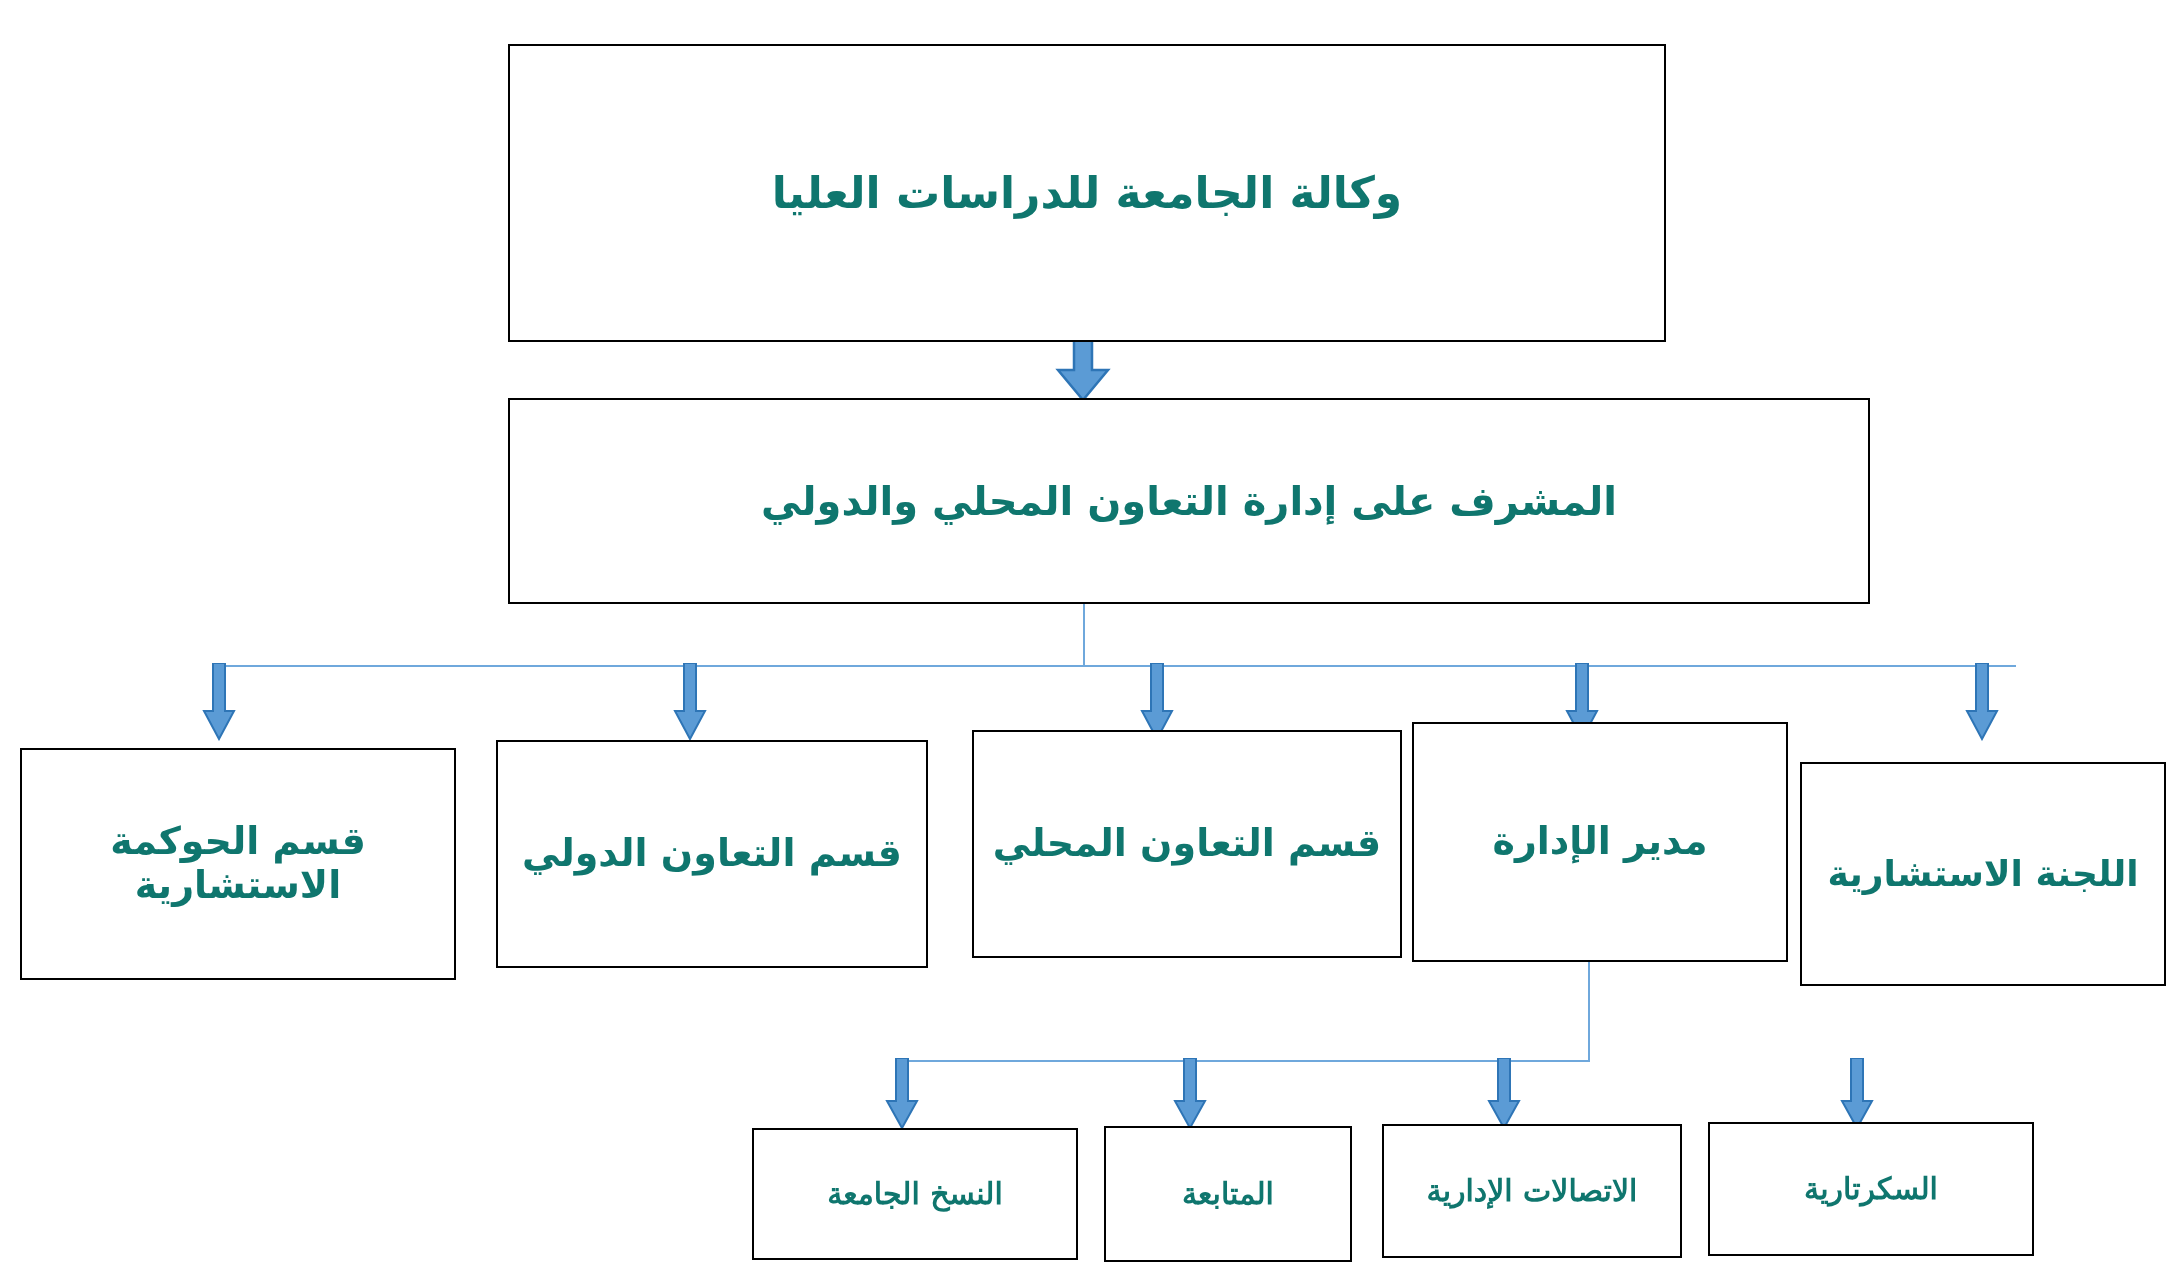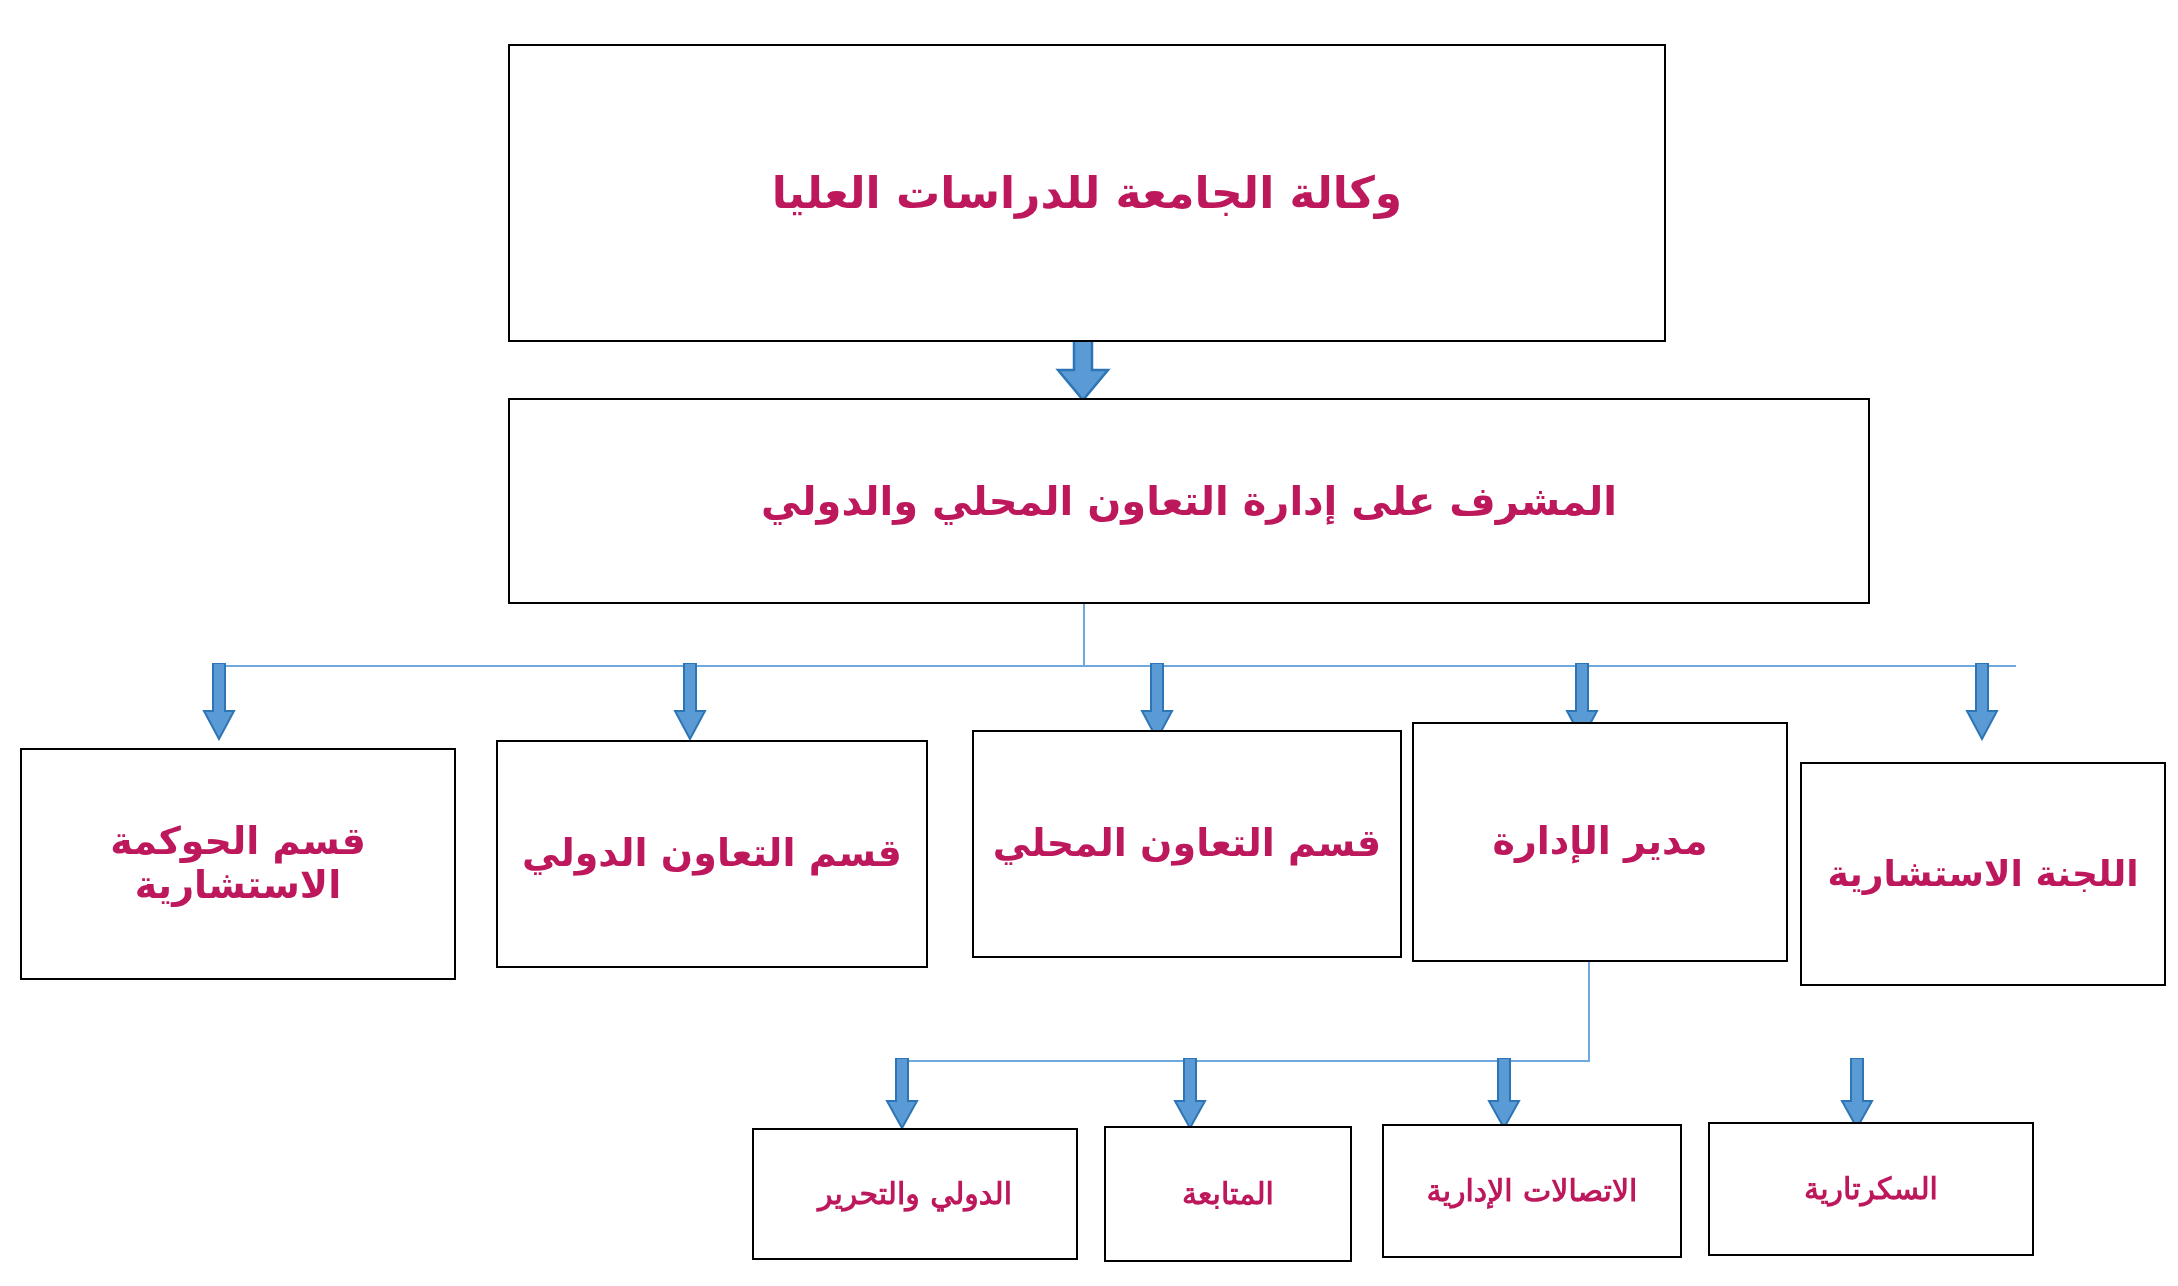--- a/index.html
+++ b/index.html
@@ -18,21 +18,21 @@
   }
   .node {
     position: absolute;
     box-sizing: border-box;
     background: #ffffff;
     border: 2px solid #000000;
     display: flex;
     align-items: center;
     justify-content: center;
     text-align: center;
-    color: #be185d;
+    color: #0f766e;
     direction: rtl;
     z-index: 3;
   }
   .node .node-label {
     display: block;
     width: 100%;
     padding: 0 8px;
     line-height: 1.15;
   }
   
@@ -150,21 +150,21 @@
 
   <div class="node heavy" style="left:1412px; top:722px; width:376px; height:240px;">
     <span class="node-label" style="font-size:38px;">مدير الإدارة</span>
   </div>
 
   <div class="node heavy" style="left:1800px; top:762px; width:366px; height:224px;">
     <span class="node-label" style="font-size:36px;">اللجنة الاستشارية</span>
   </div>
 
   <div class="node leaf" style="left:752px; top:1128px; width:326px; height:132px;">
-    <span class="node-label" style="font-size:30px;">الدولي والتحرير</span>
+    <span class="node-label" style="font-size:30px;">النسخ الجامعة</span>
   </div>
 
   <div class="node leaf" style="left:1104px; top:1126px; width:248px; height:136px;">
     <span class="node-label" style="font-size:30px;">المتابعة</span>
   </div>
 
   <div class="node leaf" style="left:1382px; top:1124px; width:300px; height:134px;">
     <span class="node-label" style="font-size:30px;">الاتصالات الإدارية</span>
   </div>
 

